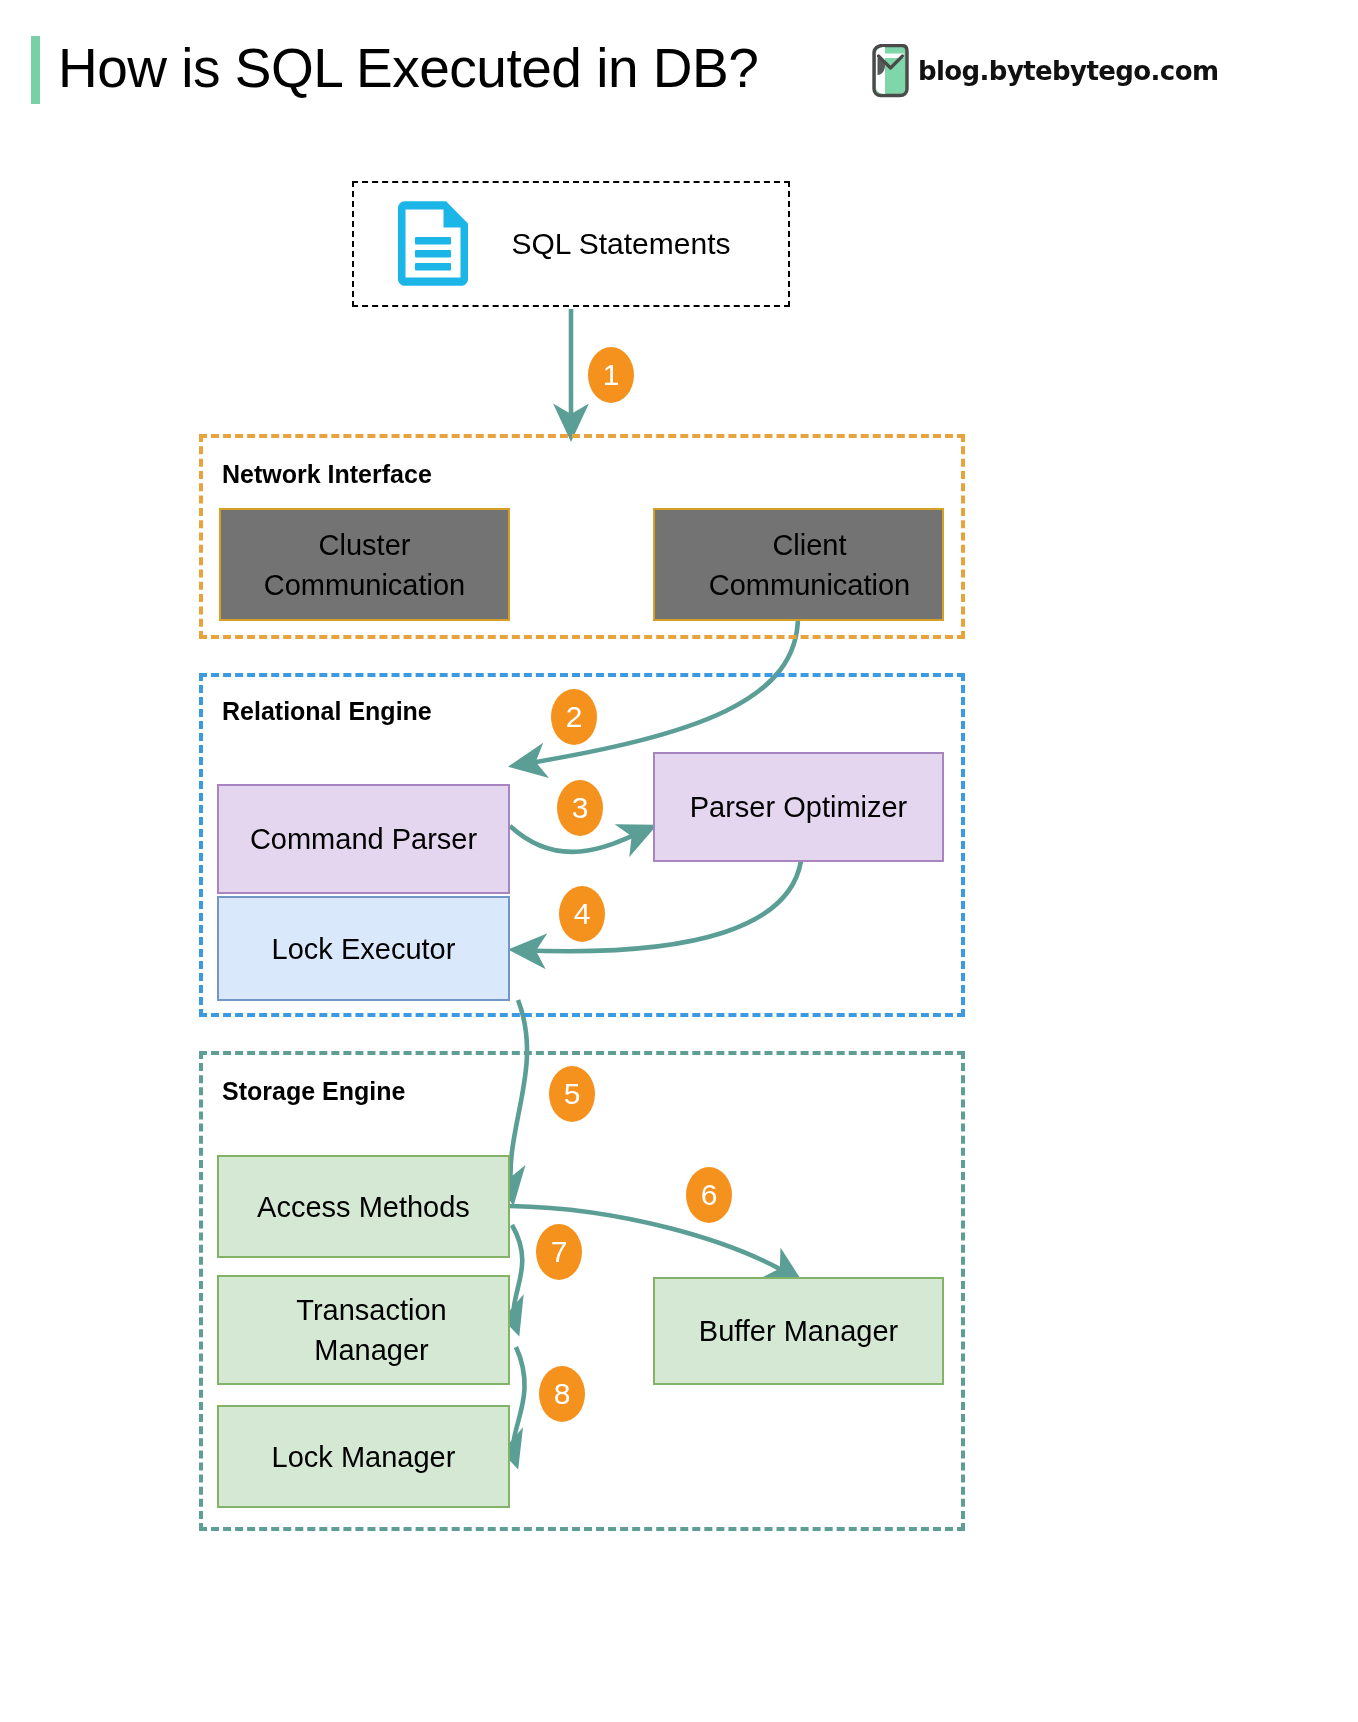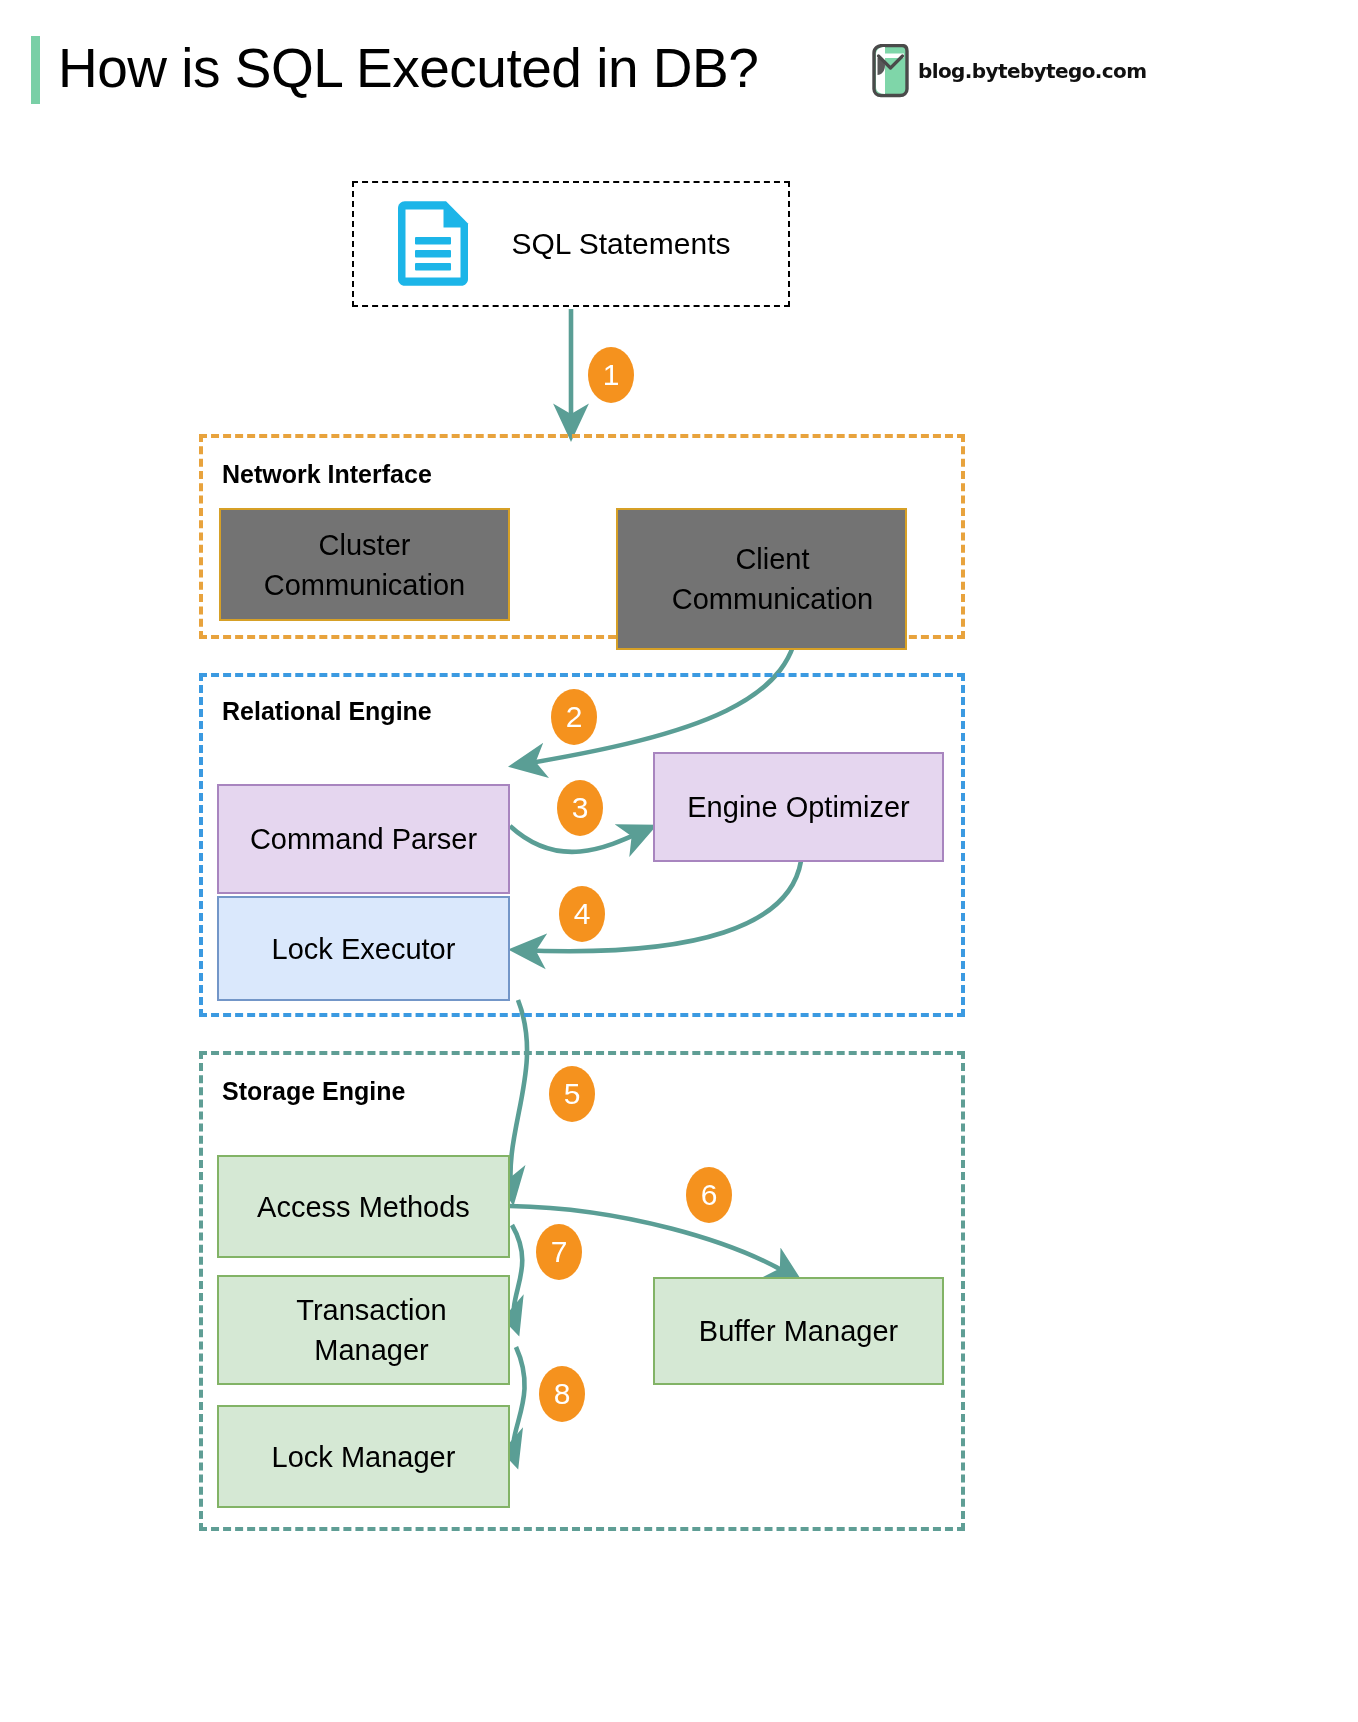--- a/index.html
+++ b/index.html
@@ -8,21 +8,21 @@
     font-family:"Liberation Sans","DejaVu Sans",sans-serif;
     color:#000000;
   }
   
   #header{position:absolute;left:0;top:0;width:1358px;height:150px;}
   #title-accent{position:absolute;left:31px;top:36px;width:9px;height:68px;background:#79cfa6;}
   #page-title{position:absolute;left:58px;top:33px;font-size:55px;line-height:70px;
     letter-spacing:-0.5px;white-space:nowrap;font-weight:400;}
   #brand{position:absolute;left:868px;top:40px;height:62px;display:flex;align-items:center;gap:8px;}
   #brand-logo{width:42px;height:54px;flex:none;}
-  #brand-url{font-family:"DejaVu Sans",sans-serif;font-size:20px;font-weight:600;letter-spacing:-0.6px;
+  #brand-url{font-family:"DejaVu Sans",sans-serif;font-size:26px;font-weight:600;letter-spacing:-0.6px;
      color:#111;white-space:nowrap;}
 
   
   #wires{position:absolute;left:0;top:0;width:1358px;height:1722px;pointer-events:none;}
 
   
   .group{position:absolute;box-sizing:border-box;background:transparent;}
   .group > .group-title{position:absolute;font-size:25px;font-weight:bold;white-space:nowrap;}
 
   
@@ -112,35 +112,35 @@
 
 <div class="group" id="grp-network">
   <div class="group-title">Network Interface</div>
 </div>
 <div class="node orange-node" style="left:219px;top:508px;width:291px;height:113px;">
   <div>
     <div>Cluster</div>
     <div>Communication</div>
   </div>
 </div>
-<div class="node orange-node" style="left:616px;top:508px;width:291px;height:142px;padding-left:22px;">
+<div class="node orange-node" style="left:653px;top:508px;width:291px;height:113px;padding-left:22px;">
   <div>
     <div>Client</div>
     <div>Communication</div>
   </div>
 </div>
 
 <div class="group" id="grp-relational">
   <div class="group-title">Relational Engine</div>
 </div>
 <div class="node purple-node" style="left:217px;top:752px;width:293px;height:110px;margin-top:32px;">
   <span>Command Parser</span>
 </div>
 <div class="node purple-node" style="left:653px;top:752px;width:291px;height:110px;">
-  <span>Engine Optimizer</span>
+  <span>Parser Optimizer</span>
 </div>
 <div class="node blue-node" style="left:217px;top:896px;width:293px;height:105px;">
   <span>Lock Executor</span>
 </div>
 
 <div class="group" id="grp-storage">
   <div class="group-title">Storage Engine</div>
 </div>
 <div class="node green-node" style="left:217px;top:1155px;width:293px;height:103px;">
   <span>Access Methods</span>

